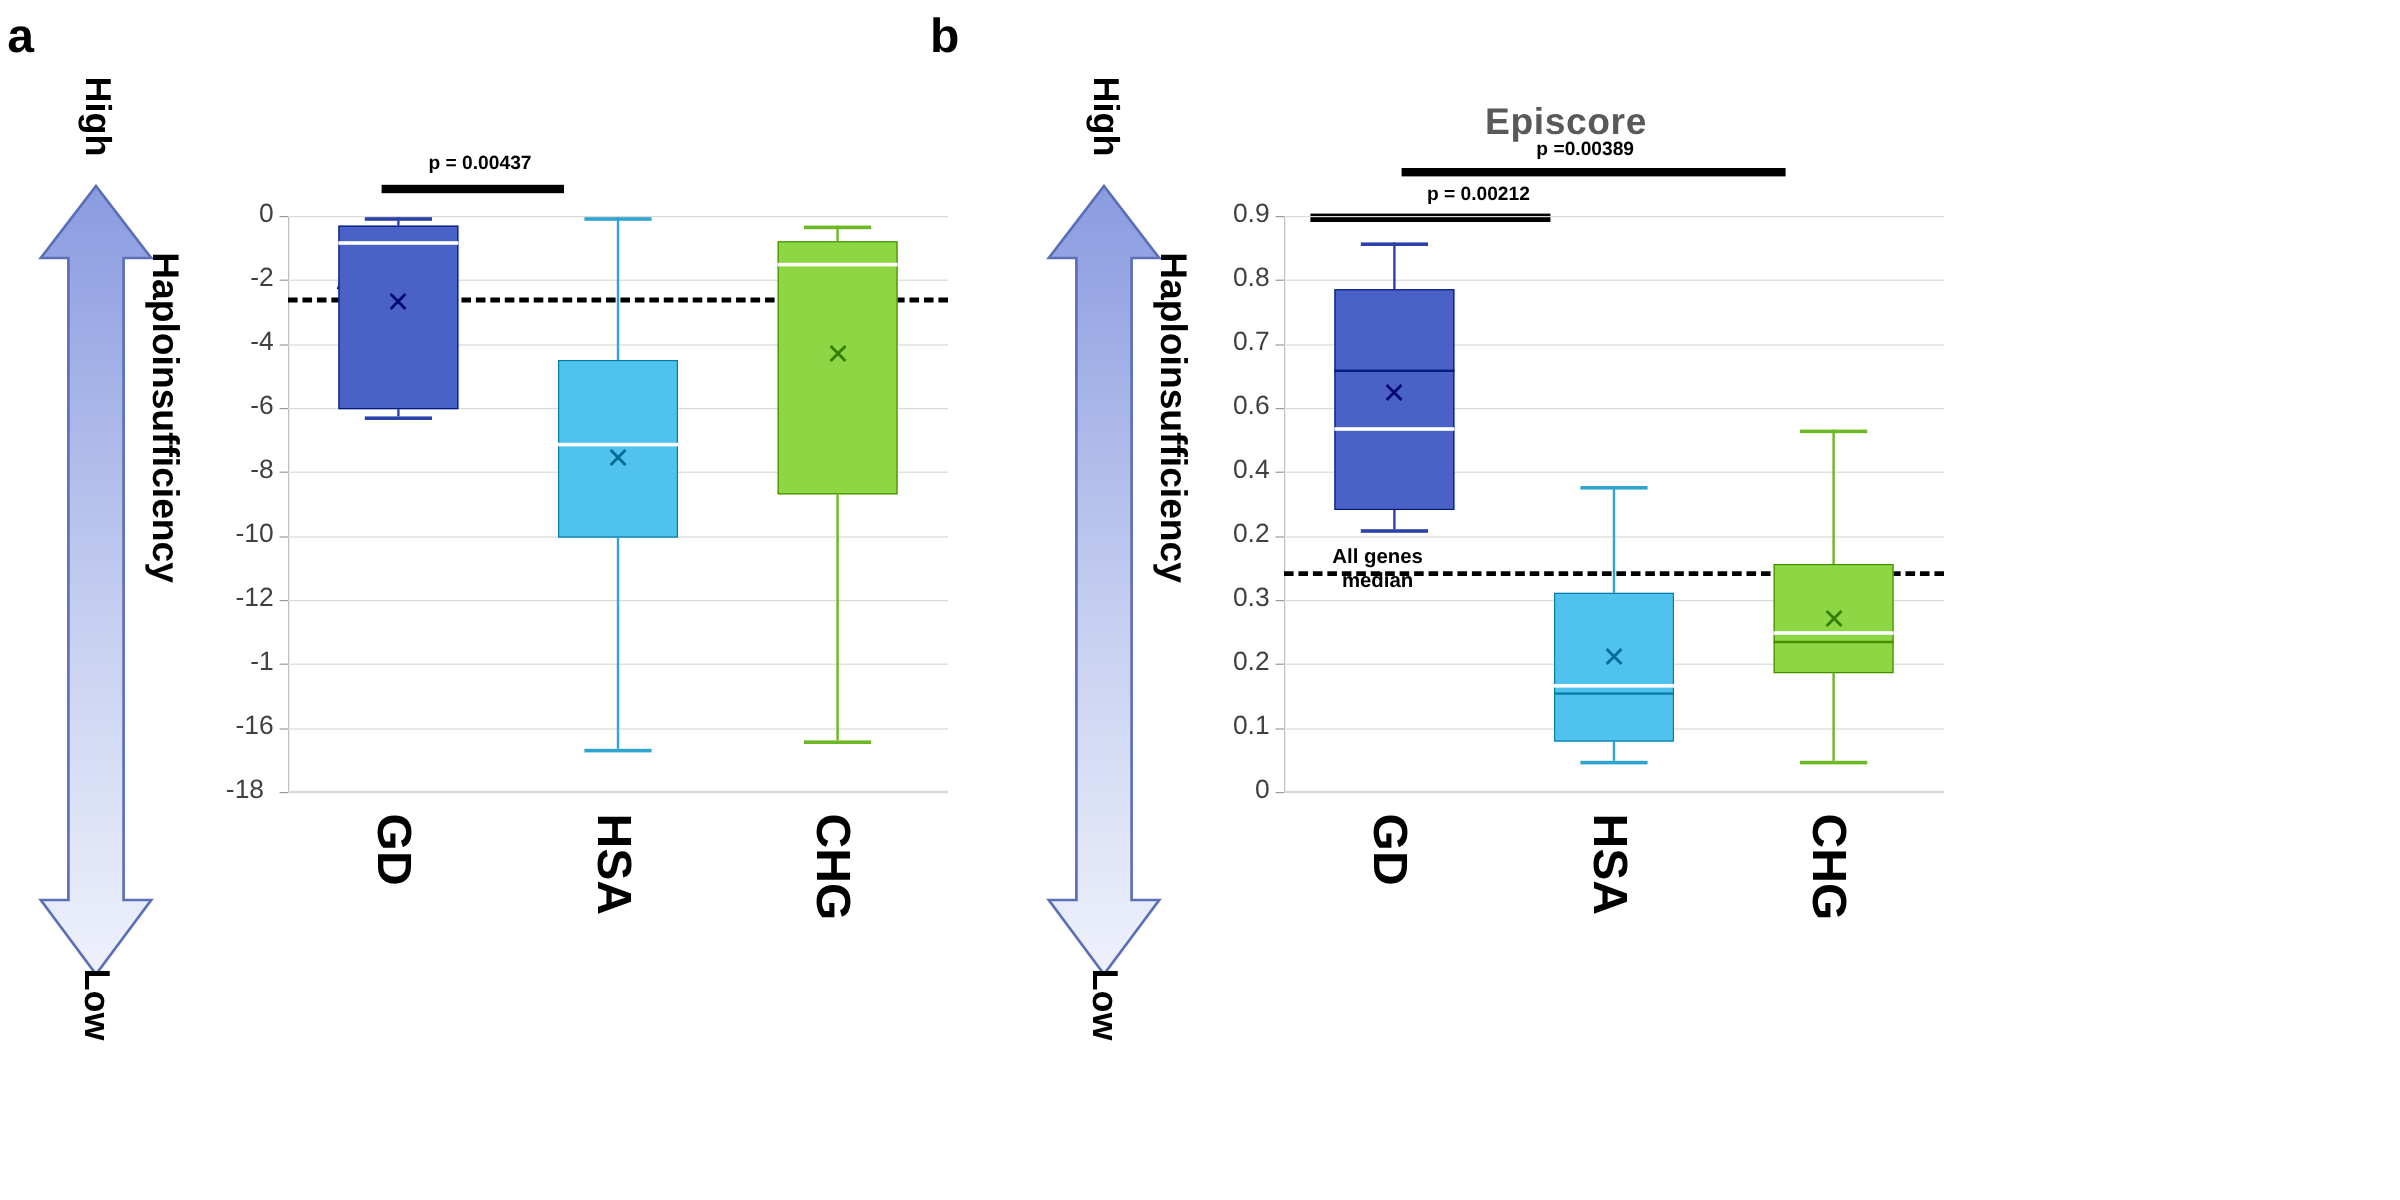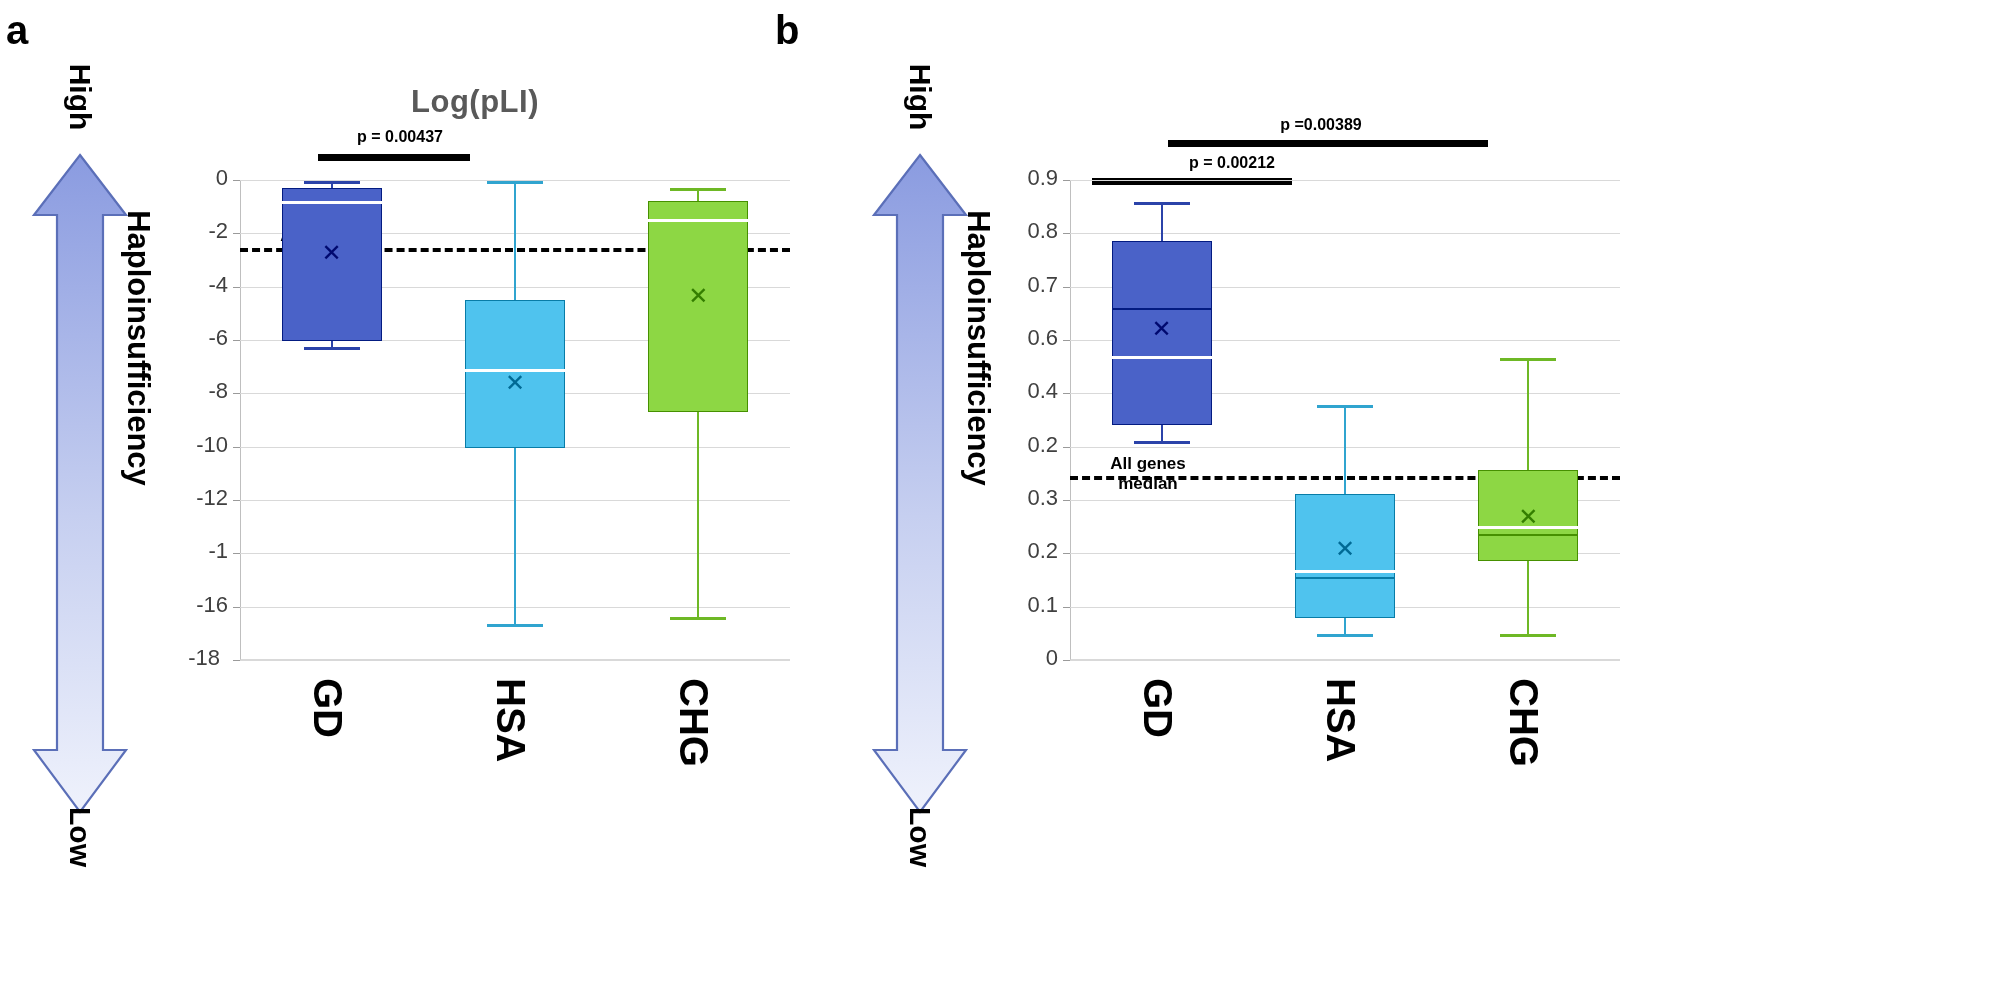--- a/index.html
+++ b/index.html
@@ -59,21 +59,20 @@
           <stop offset="100%" stop-color="#EFF2FC"></stop>
         </linearGradient>
       </defs>
       <polygon points="80,95 126,155 103,155 103,690 126,690 80,752 34,690 57,690 57,155 34,155" fill="url(#gradA)" stroke="#5B6FB8" stroke-width="2.2"></polygon>
     </svg>
     <div class="arrow-text" style="top:270px;"><span>Haploinsufficiency</span></div>
     <div class="arrow-label" style="top:760px;"><span>Low</span></div>
   </div>
 
   <div class="plot" id="plotA" style="left:150px;top:70px;width:650px;height:620px;">
-    <div class="plot-title" style="top:14px;">Log(pLI)</div>
     <div class="sig" style="left:120px;top:58px;width:260px;">
       <div class="sig-label" style="top:0;">p = 0.00437</div>
       <div class="sig-bar" style="left:48px;width:152px;top:26px;"></div>
     </div>
     <div class="axes" id="axesA" style="left:0;top:110px;width:650px;height:480px;">
         <div class="axis-frame" style="left: 90px; top: 0px; width: 550px; height: 480px;"></div>
         <div class="gridline" style="left: 90px; top: 0px; width: 550px;"></div>
         <div class="ytick-mark" style="left: 83px; top: 0px;"></div>
         <div class="ytick" style="left: 12px; top: -15px; width: 66px;">0</div>
         <div class="gridline" style="left: 90px; top: 53.3333px; width: 550px;"></div>
@@ -147,20 +146,21 @@
           <stop offset="100%" stop-color="#EFF2FC"></stop>
         </linearGradient>
       </defs>
       <polygon points="80,95 126,155 103,155 103,690 126,690 80,752 34,690 57,690 57,155 34,155" fill="url(#gradB)" stroke="#5B6FB8" stroke-width="2.2"></polygon>
     </svg>
     <div class="arrow-text" style="top:270px;"><span>Haploinsufficiency</span></div>
     <div class="arrow-label" style="top:760px;"><span>Low</span></div>
   </div>
 
   <div class="plot" id="plotB" style="left:980px;top:70px;width:650px;height:620px;">
+    <div class="plot-title" style="top:14px;">Episcore</div>
     <div class="sig" style="left:150px;top:46px;width:360px;">
       <div class="sig-label" style="top:0;left:41px;width:300px;">p =0.00389</div>
       <div class="sig-bar" style="left:38px;width:320px;top:24px;"></div>
     </div>
     <div class="sig" style="left:150px;top:84px;width:260px;">
       <div class="sig-label" style="top:0;left:-28px;width:260px;">p = 0.00212</div>
       <div class="sig-bar" style="left:-38px;width:200px;top:24px;"></div>
     </div>
     <div class="axes" id="axesB" style="left:0;top:110px;width:650px;height:480px;">
         <div class="axis-frame" style="left: 90px; top: 0px; width: 550px; height: 480px;"></div>

